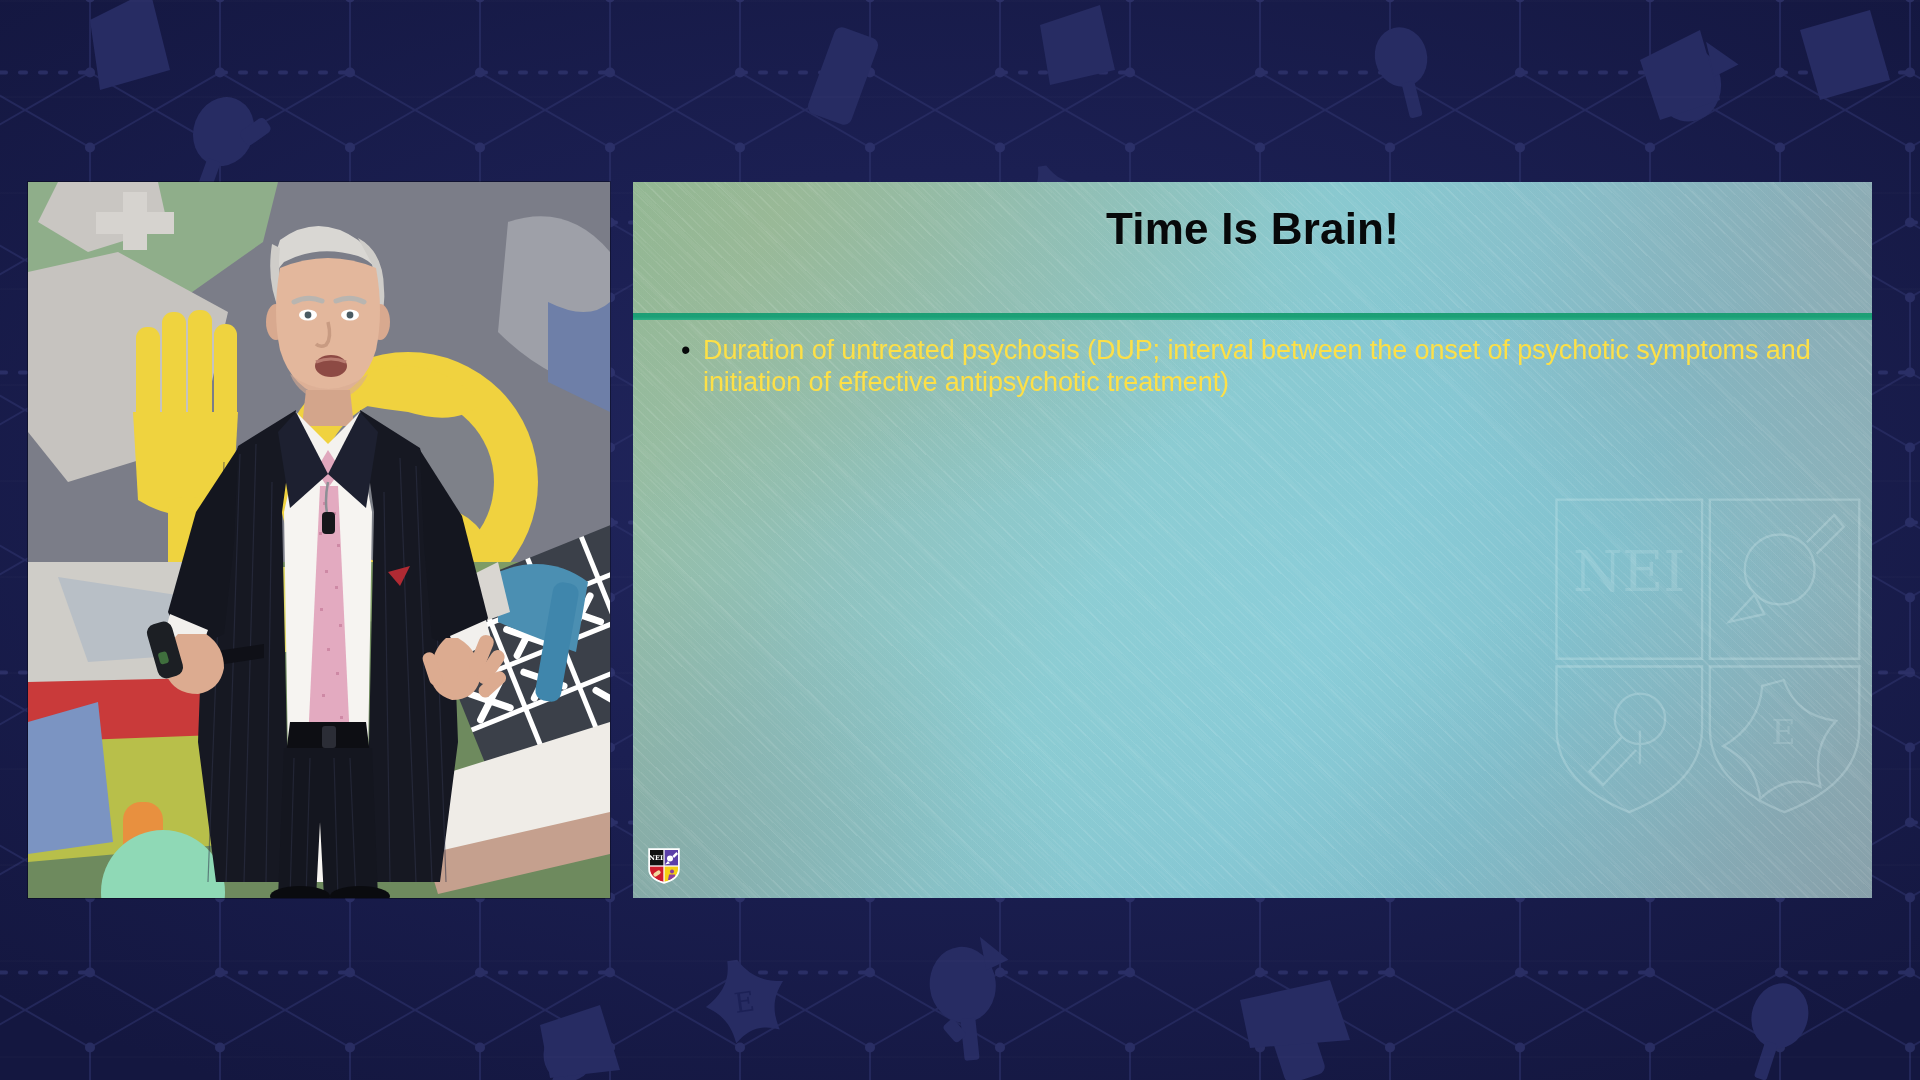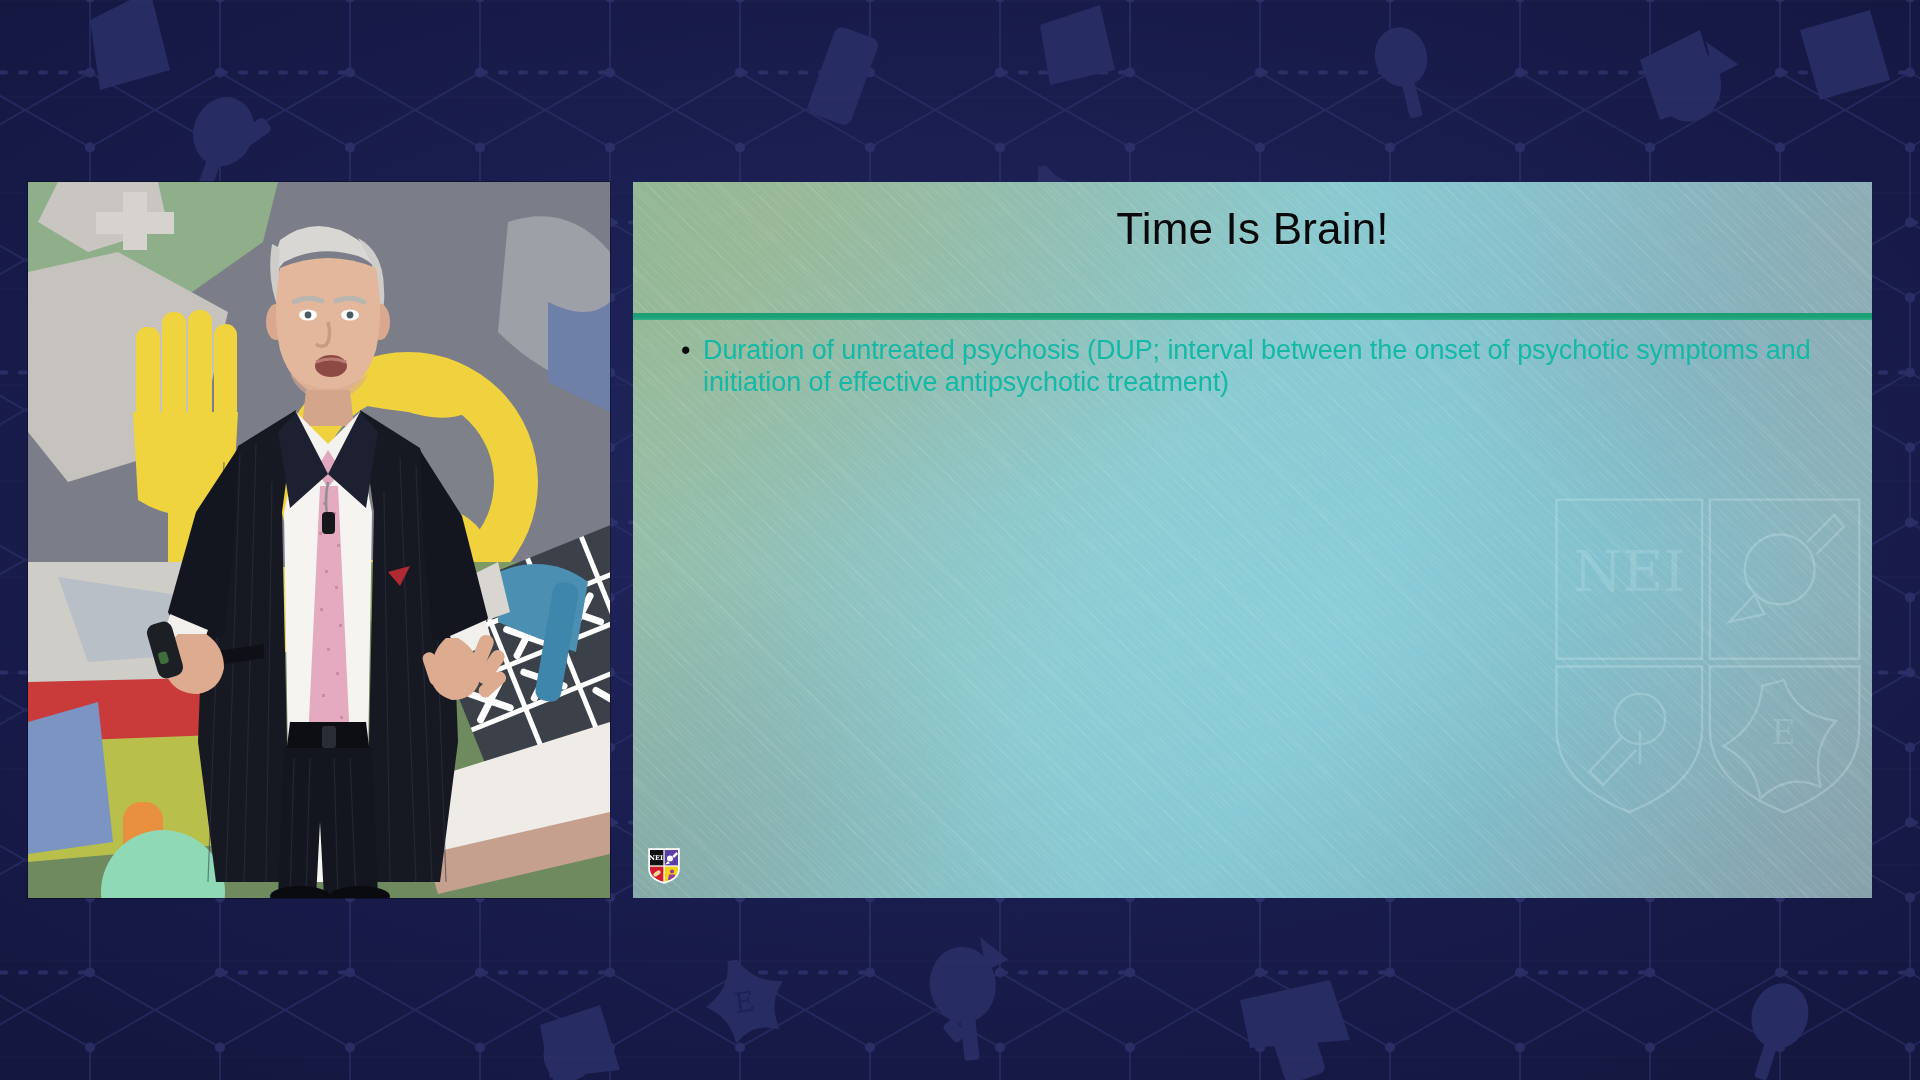--- a/index.html
+++ b/index.html
@@ -80,38 +80,38 @@
         rgba(255,255,255,.035) 0px, rgba(255,255,255,.035) 4px,
         rgba(255,255,255,0)   4px, rgba(255,255,255,0)  61px);
   }
 
   #slide-title-band{
     position:absolute; left:0; top:0; width:100%; height:131px;
   }
   #slide-title{
     position:absolute; left:0; right:0; top:22px;
     text-align:center;
-    font-size:44px; font-weight:normal; color:#07090a;
+    font-size:44px; font-weight:bold; color:#07090a;
     letter-spacing:.2px;
     text-shadow:0 1px 0 rgba(255,255,255,.18);
   }
   #slide-divider{
     position:absolute; left:0; top:131px; width:100%; height:7px;
     background:linear-gradient(to bottom,#1f9e74 0%,#1aa077 55%,#2faf86 100%);
   }
 
   #slide-body{ position:absolute; left:0; top:138px; right:0; bottom:0; }
   #bullet-list{ position:absolute; left:48px; top:14px; right:44px; }
   .bullet-row{ display:flex; align-items:flex-start; }
   .bullet-dot{
     width:22px; flex:0 0 22px; color:#07090a;
     font-size:27px; line-height:32px; text-align:left;
   }
   .bullet-text{
-    font-size:27px; line-height:32px; color:#14b8a6;
+    font-size:27px; line-height:32px; color:#fde047;
     letter-spacing:-.1px;
   }
 
   
   #shield-watermark{
     position:absolute; right:-2px; top:166px; width:340px; height:330px;
     opacity:.30;
   }
 
   

